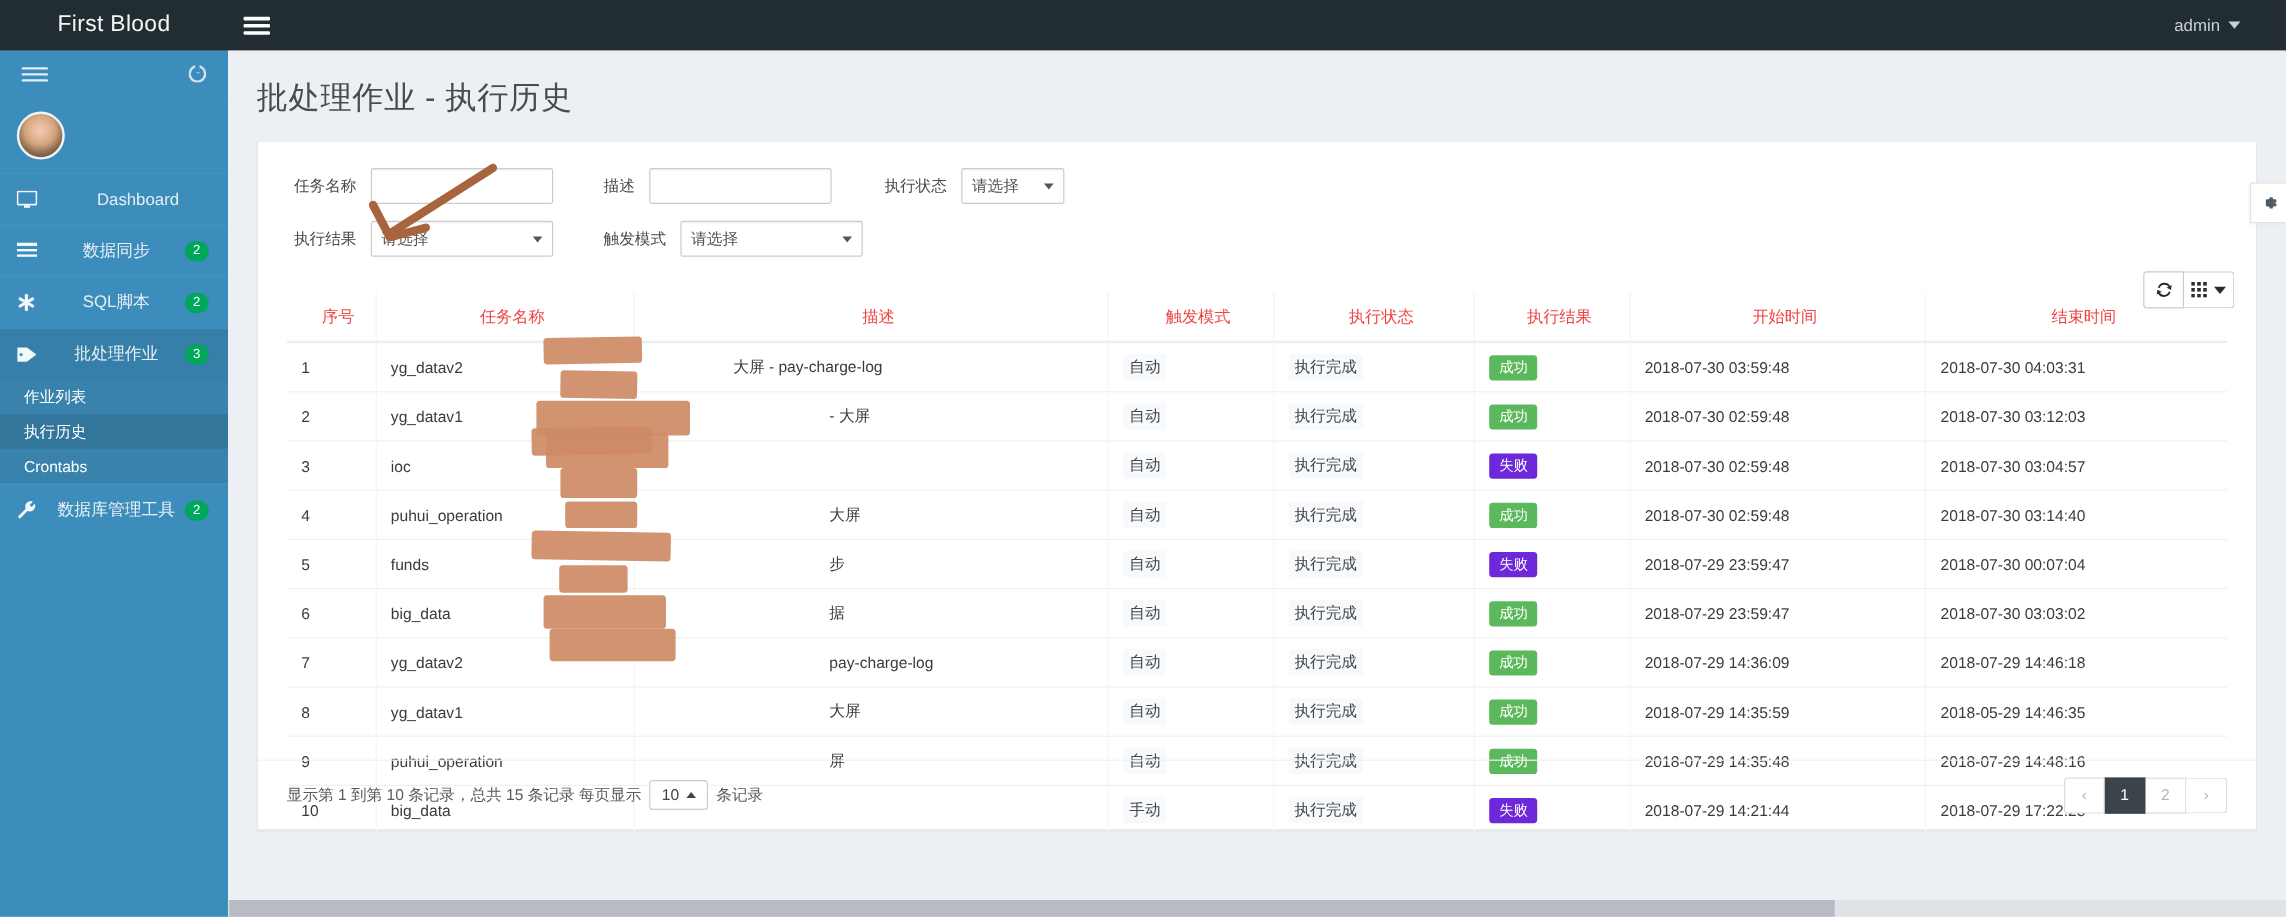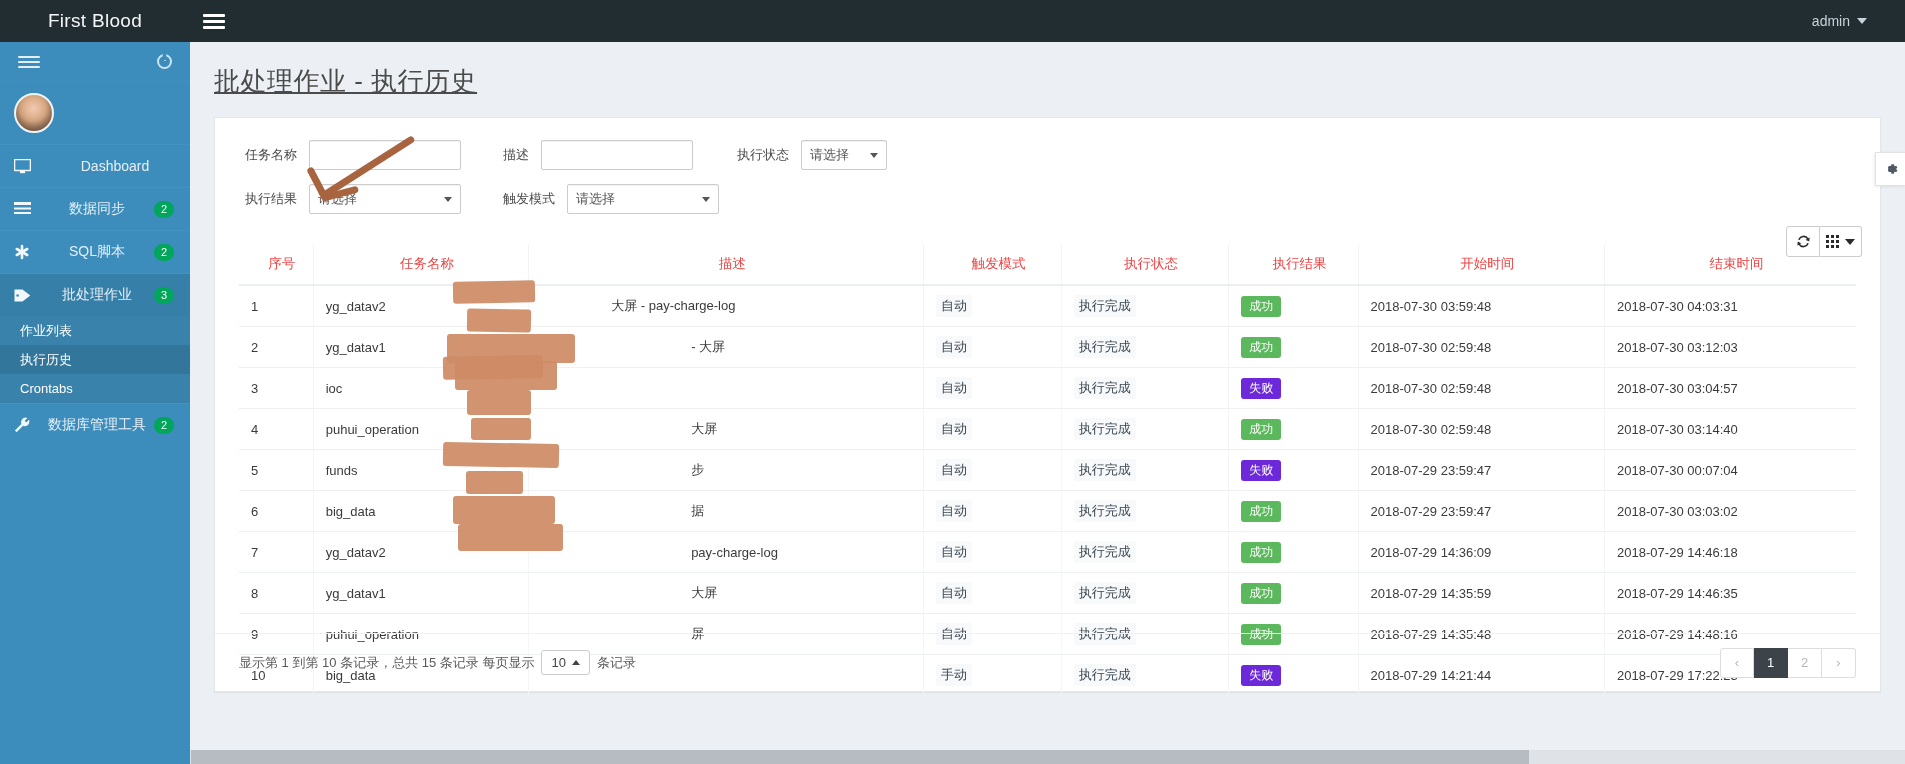--- a/index.html
+++ b/index.html
@@ -110,21 +110,21 @@
   #content {
     position: absolute; top: 42px; left: 190px; right: 0; bottom: 0;
     background: #ecf0f5; overflow: hidden;
   }
   #page-header {
     padding: 22px 0 18px 24px;
     background: #ecf0f5;
   }
   #page-title {
     font-size: 26px; color: #4b4b4b; font-weight: normal;
-    margin: 0; letter-spacing: .5px; text-decoration: underline;
+    margin: 0; letter-spacing: .5px;
   }
 
   #panel {
     margin: 0 24px; background: #fff;
     border: 1px solid #e3e6ea;
     box-shadow: 0 1px 1px rgba(0,0,0,.05);
     position: relative;
     height: 575px;
   }
 
@@ -530,21 +530,21 @@
               <td class="col-end">2018-07-29 14:46:18</td>
             </tr>
             <tr>
               <td class="col-idx">8</td>
               <td class="col-name">yg_datav1</td>
               <td class="col-desc"><span style="margin-left: 150px;">大屏</span></td>
               <td class="col-trig"><span class="cell-chip">自动</span></td>
               <td class="col-stat"><span class="cell-chip">执行完成</span></td>
               <td class="col-res"><span class="lbl lbl-success">成功</span></td>
               <td class="col-start">2018-07-29 14:35:59</td>
-              <td class="col-end">2018-07-29 14:46:35</td>
+              <td class="col-end">2018-05-29 14:46:35</td>
             </tr>
             <tr>
               <td class="col-idx">9</td>
               <td class="col-name">puhui_operation</td>
               <td class="col-desc"><span style="margin-left: 150px;">屏</span></td>
               <td class="col-trig"><span class="cell-chip">自动</span></td>
               <td class="col-stat"><span class="cell-chip">执行完成</span></td>
               <td class="col-res"><span class="lbl lbl-success">成功</span></td>
               <td class="col-start">2018-07-29 14:35:48</td>
               <td class="col-end">2018-07-29 14:48:16</td>

